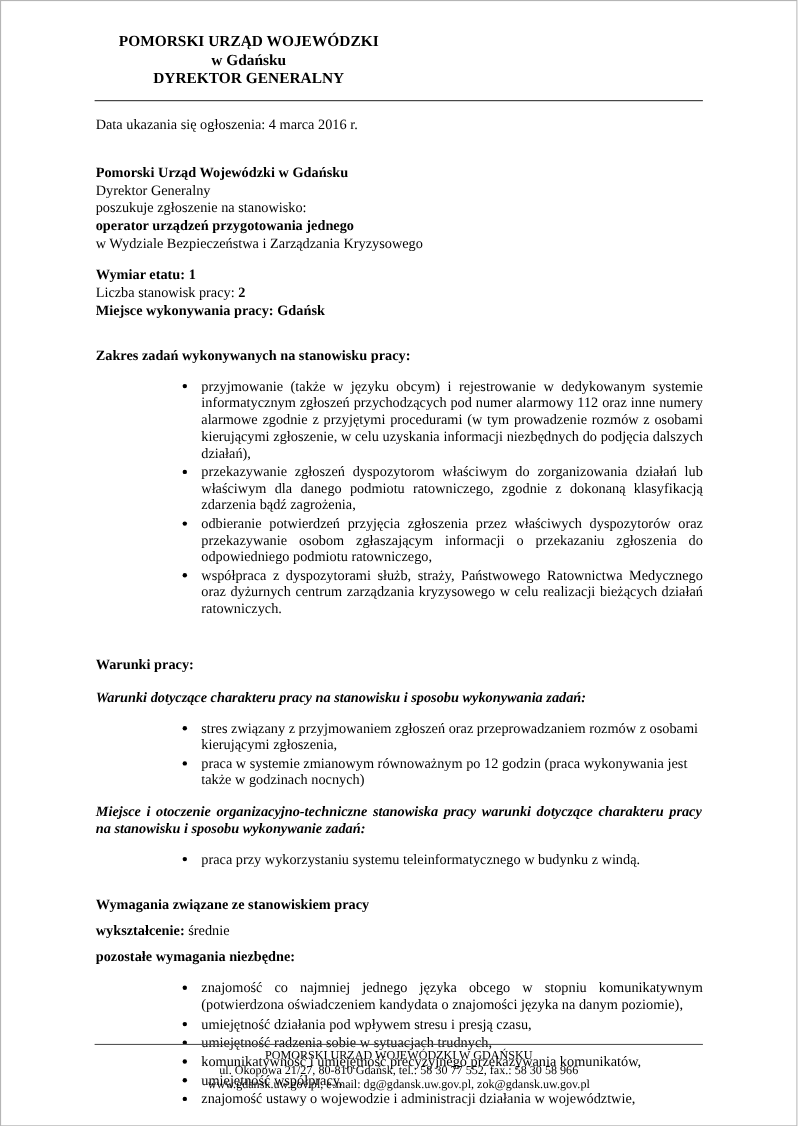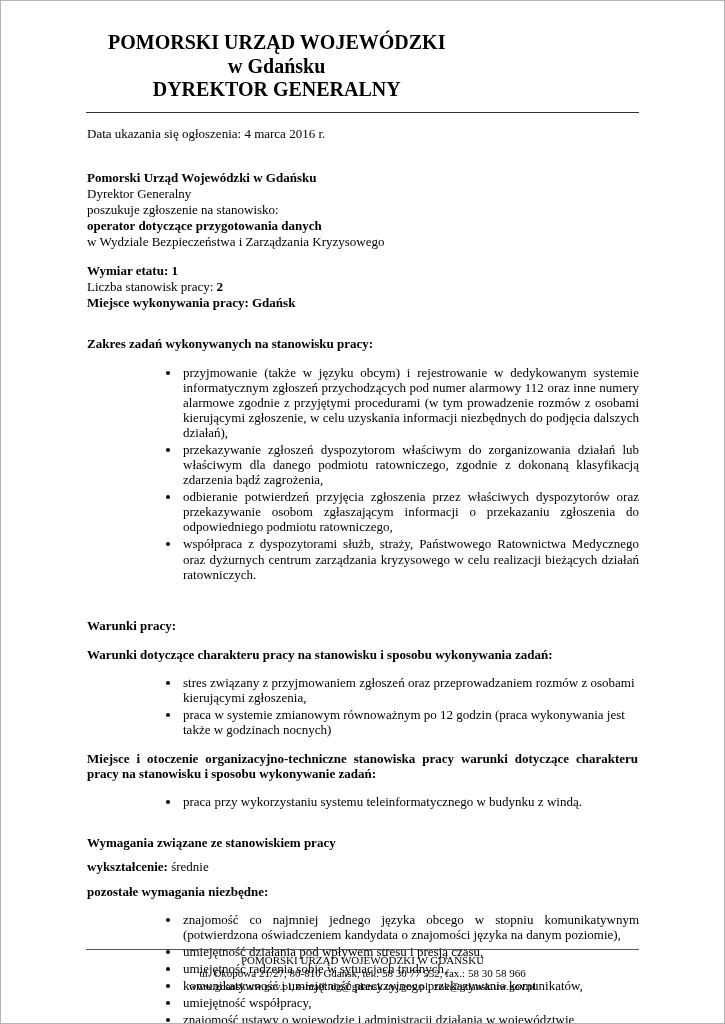--- a/index.html
+++ b/index.html
@@ -13,29 +13,29 @@
     box-sizing: border-box;
     padding: 30px 85px 0 85px;
     font-family: "Liberation Serif", "DejaVu Serif", serif;
     font-size: 13px;
     line-height: 1.16;
     color: #000;
     overflow: hidden;
   }
   p { margin: 1px; }
   .b { font-weight: bold; }
-  .bi { font-weight: bold; }
+  .bi { font-weight: bold; font-style: italic; }
   .justify { text-align: justify; }
 
   .letterhead {
     display: inline-block;
     margin-left: 22px;
     text-align: center;
     font-weight: bold;
-    font-size: 20px;
+    font-size: 14px;
     line-height: 1.18;
   }
   .rule {
     margin-top: 10px;
     border-top: 1px solid #333;
     height: 0;
   }
   .date-line { margin-top: 13px; }
 
   .intro { margin-top: 29px; }
@@ -83,21 +83,21 @@
   </div>
 
   <div class="rule"></div>
 
   <p class="date-line">Data ukazania się ogłoszenia: 4 marca 2016 r.</p>
 
   <div class="intro">
     <p class="b">Pomorski Urząd Wojewódzki w Gdańsku</p>
     <p>Dyrektor Generalny</p>
     <p>poszukuje zgłoszenie na stanowisko:</p>
-    <p class="b">operator dotyczące przygotowania danych</p>
+    <p class="b">operator urządzeń przygotowania jednego</p>
     <p>w Wydziale Bezpieczeństwa i Zarządzania Kryzysowego</p>
   </div>
 
   <div class="details">
     <p class="b">Wymiar etatu: 1</p>
     <p><span>Liczba stanowisk pracy: </span><span class="b">2</span></p>
     <p class="b">Miejsce wykonywania pracy: Gdańsk</p>
   </div>
 
   <p class="section-heading">Zakres zadań wykonywanych na stanowisku pracy:</p>

